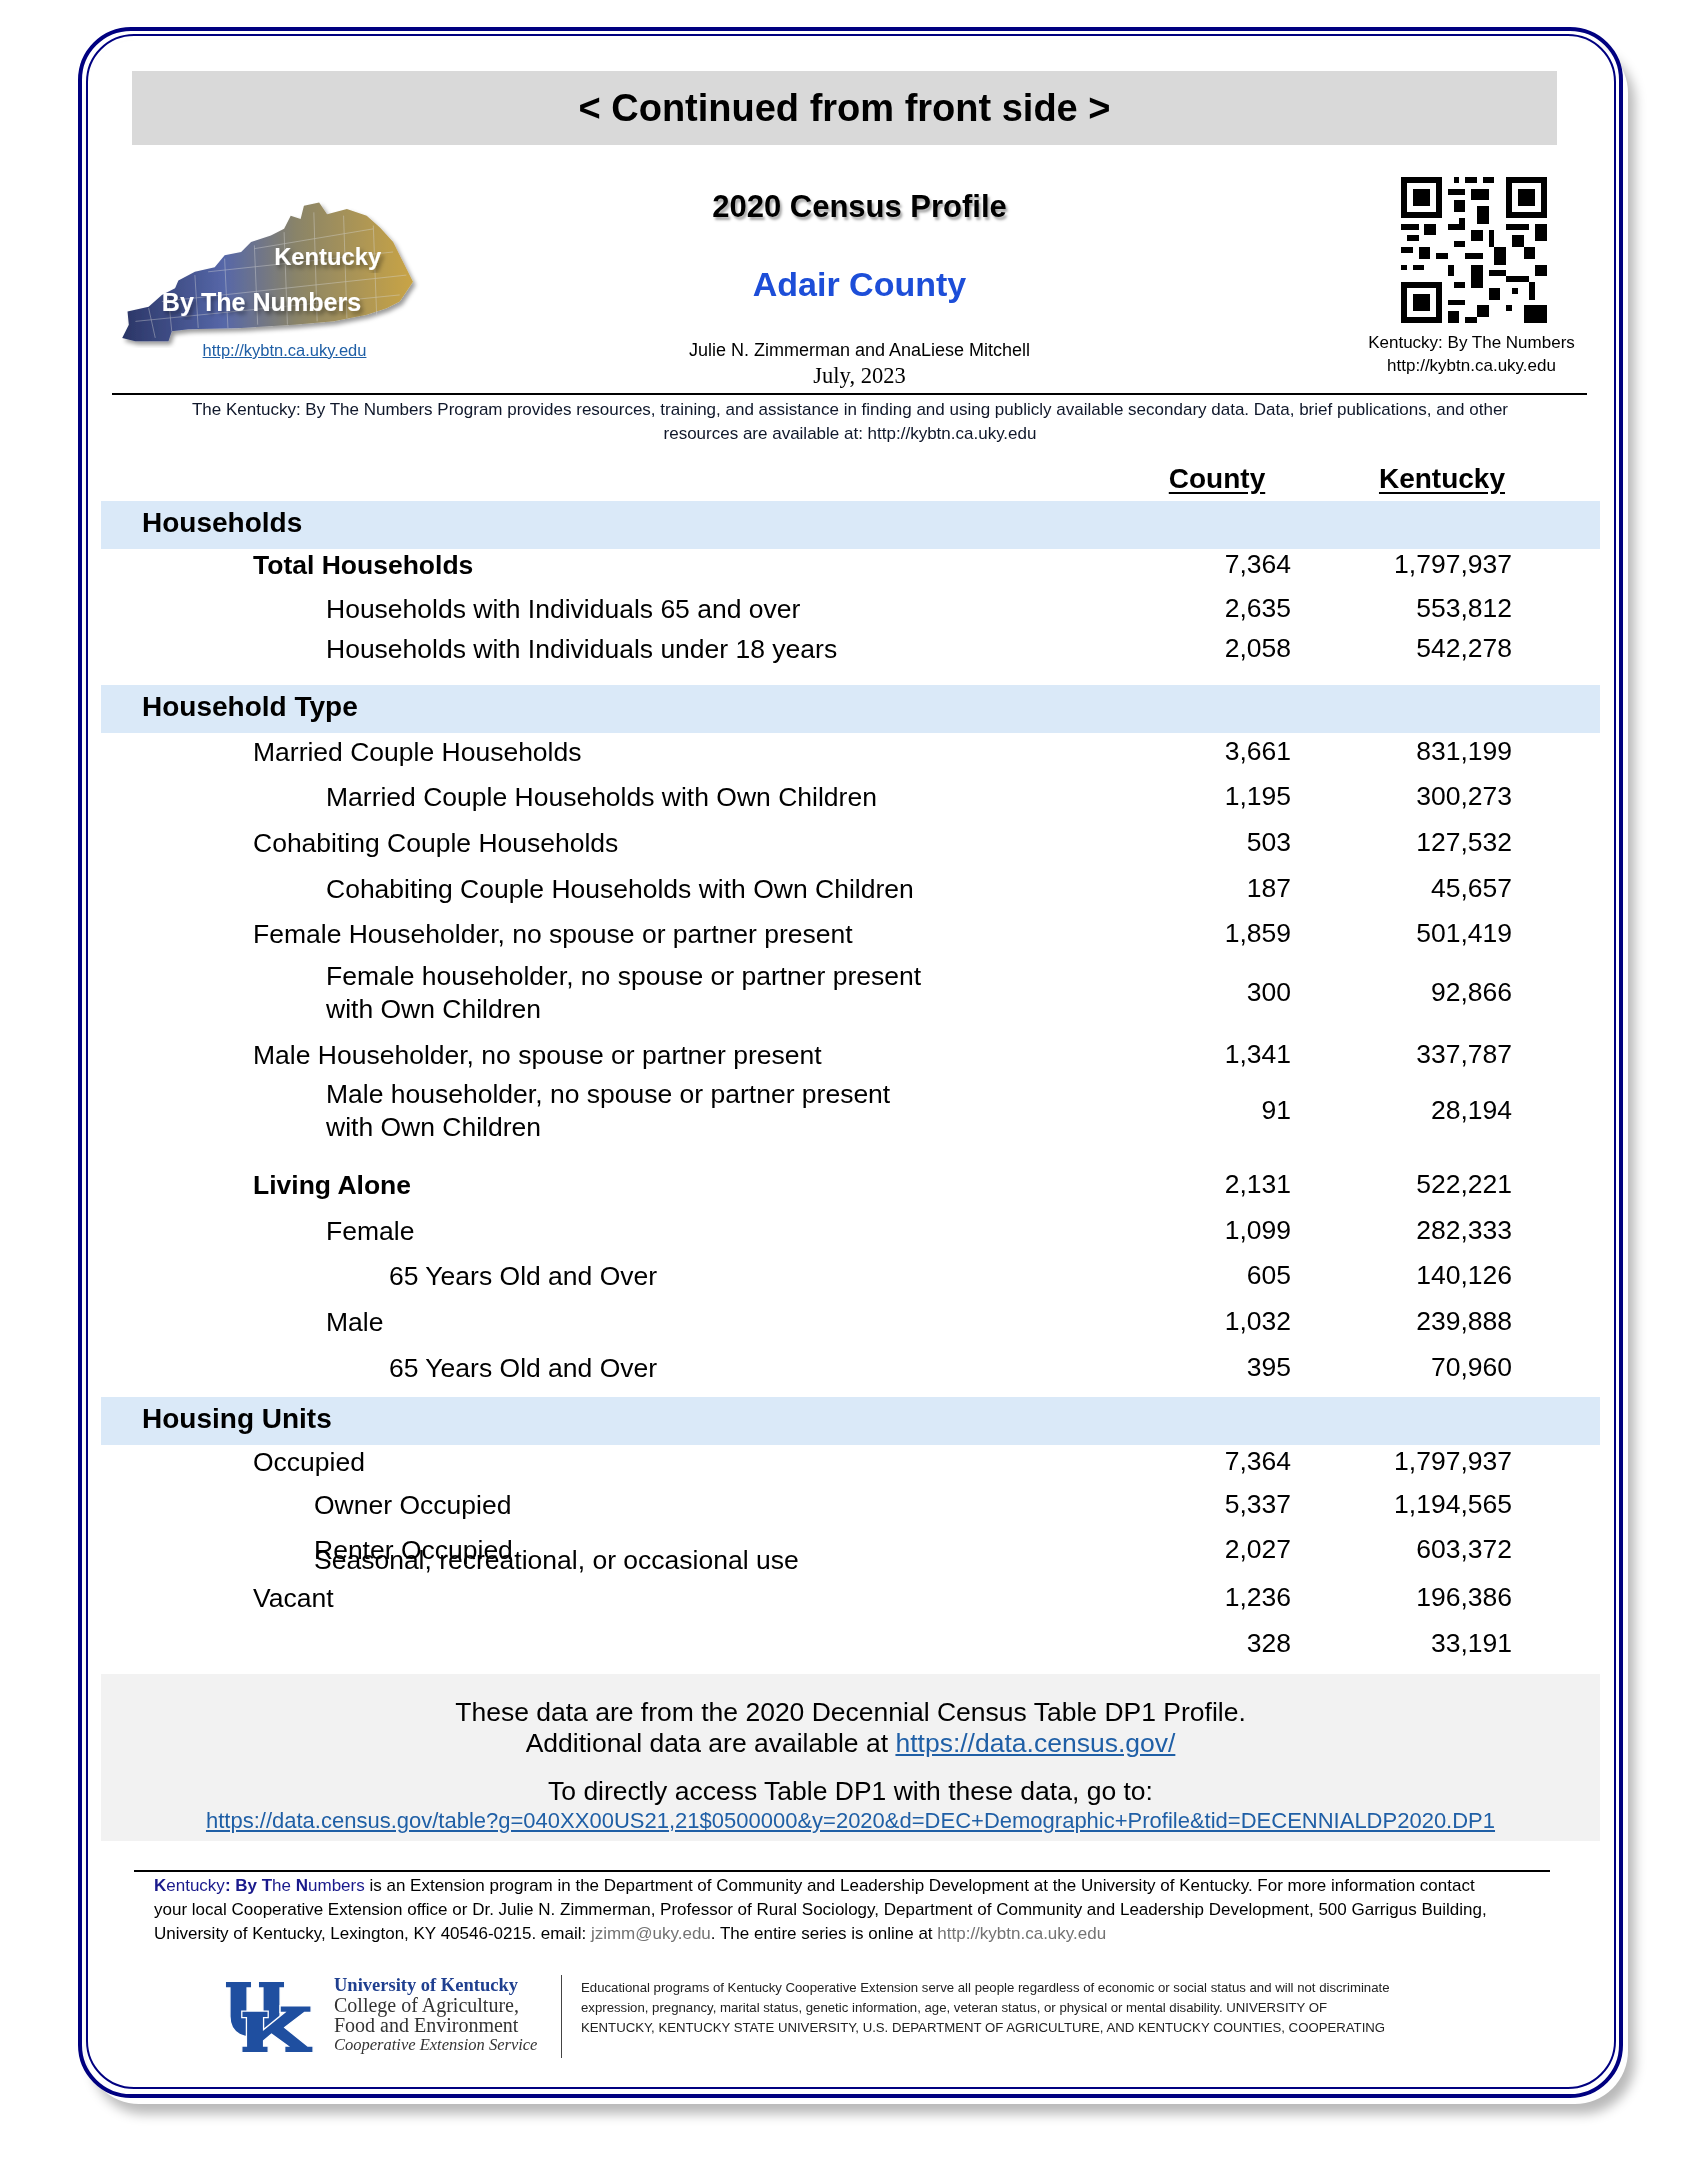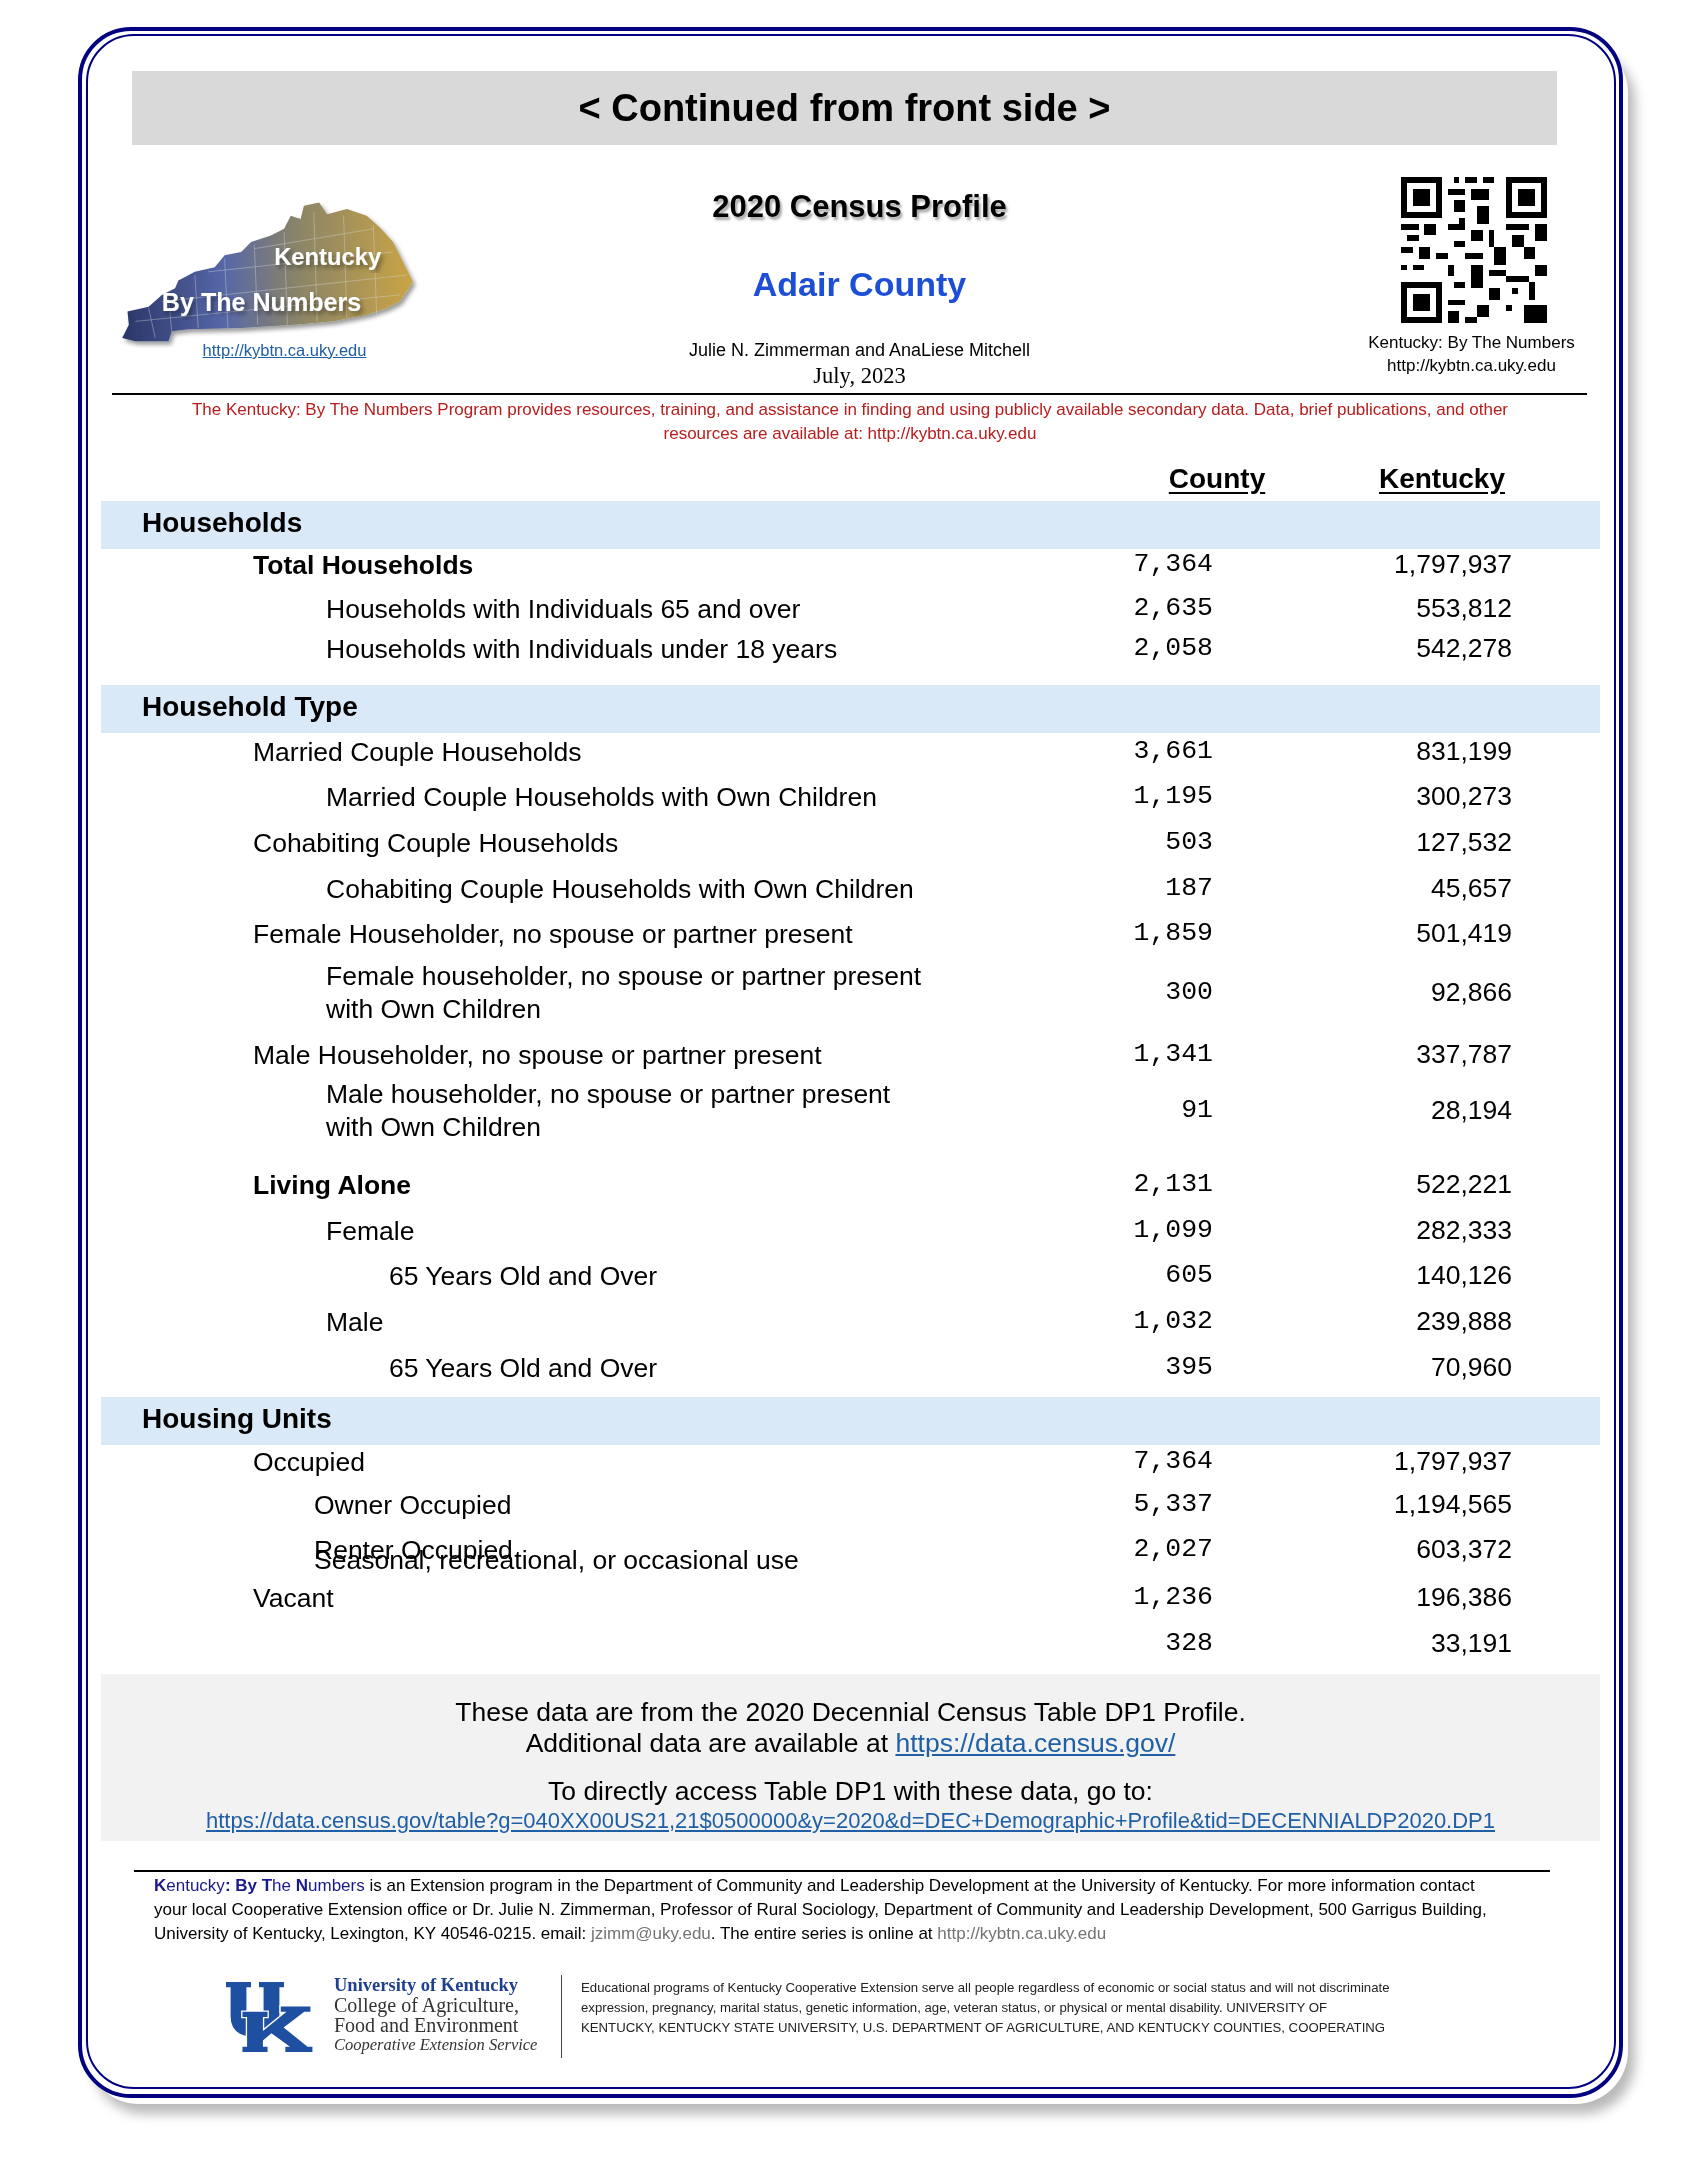--- a/index.html
+++ b/index.html
@@ -15,34 +15,34 @@
   .logo { position: absolute; left: 109px; top: 189px; width: 337px; height: 159px; }
   .logo-url { position: absolute; left: 152px; top: 341px; width: 265px; text-align: center; font-size: 16.5px; color: #1f5fa6; text-decoration: underline; }
   .title { position: absolute; left: 595px; top: 189px; width: 529px; text-align: center; font-weight: bold; font-size: 31px; text-shadow: 2px 2.6px 2.6px rgba(0,0,0,0.35); }
   .county { position: absolute; left: 595px; top: 265px; width: 529px; text-align: center; font-weight: bold; font-size: 34px; color: #1d4ed8; }
   .authors { position: absolute; left: 595px; top: 340px; width: 529px; text-align: center; font-size: 18px; }
   .date { position: absolute; left: 595px; top: 363px; width: 529px; text-align: center; font-size: 22.5px; font-family: "Liberation Serif", serif; }
   .qr { position: absolute; left: 1401px; top: 177px; width: 146px; height: 146px; }
   .qr-caption { position: absolute; left: 1336px; top: 331px; width: 271px; text-align: center; font-size: 17px; line-height: 23px; }
 
   .rule-top { position: absolute; left: 112px; top: 393px; width: 1475px; height: 2px; background: #000; }
-  .intro { position: absolute; left: 132px; top: 398px; width: 1436px; text-align: center; font-size: 17px; line-height: 24px; color: #b91c1c; }
+  .intro { position: absolute; left: 132px; top: 398px; width: 1436px; text-align: center; font-size: 17px; line-height: 24px; color: #0f172a; }
 
   
   .col-head { position: absolute; top: 463px; font-weight: bold; font-size: 28px; text-decoration: underline; text-underline-offset: 4px; }
   .col-head.county-h { left: 1164px; width: 106px; text-align: center; }
   .col-head.ky-h { left: 1366px; width: 152px; text-align: center; }
 
   .section-band { position: absolute; left: 101px; width: 1499px; height: 48px; background: #dae9f8; }
   .section-label { position: absolute; left: 142px; font-weight: bold; font-size: 28px; text-align: center; }
 
   .row-label { position: absolute; font-size: 26.5px; white-space: nowrap; line-height: 33px; }
   .row-label.bold { font-weight: bold; }
   .row-val { position: absolute; font-size: 26.5px; text-align: right; }
-  .v-county { left: 1058px; width: 155px; font-family: Liberation Mono, monospace; }
+  .v-county { left: 1136px; width: 155px; }
   .v-ky { left: 1323px; width: 189px; }
 
   
   .note-box { position: absolute; left: 101px; top: 1674px; width: 1499px; height: 167px; background: #f2f2f2; }
   .note-line { position: absolute; left: 101px; width: 1499px; text-align: center; font-size: 26.5px; }
   .link { color: #1f5fa6; text-decoration: underline; }
   .note-url { font-size: 22px; }
 
   
   .rule-bottom { position: absolute; left: 134px; top: 1870px; width: 1416px; height: 2px; background: #000; }

